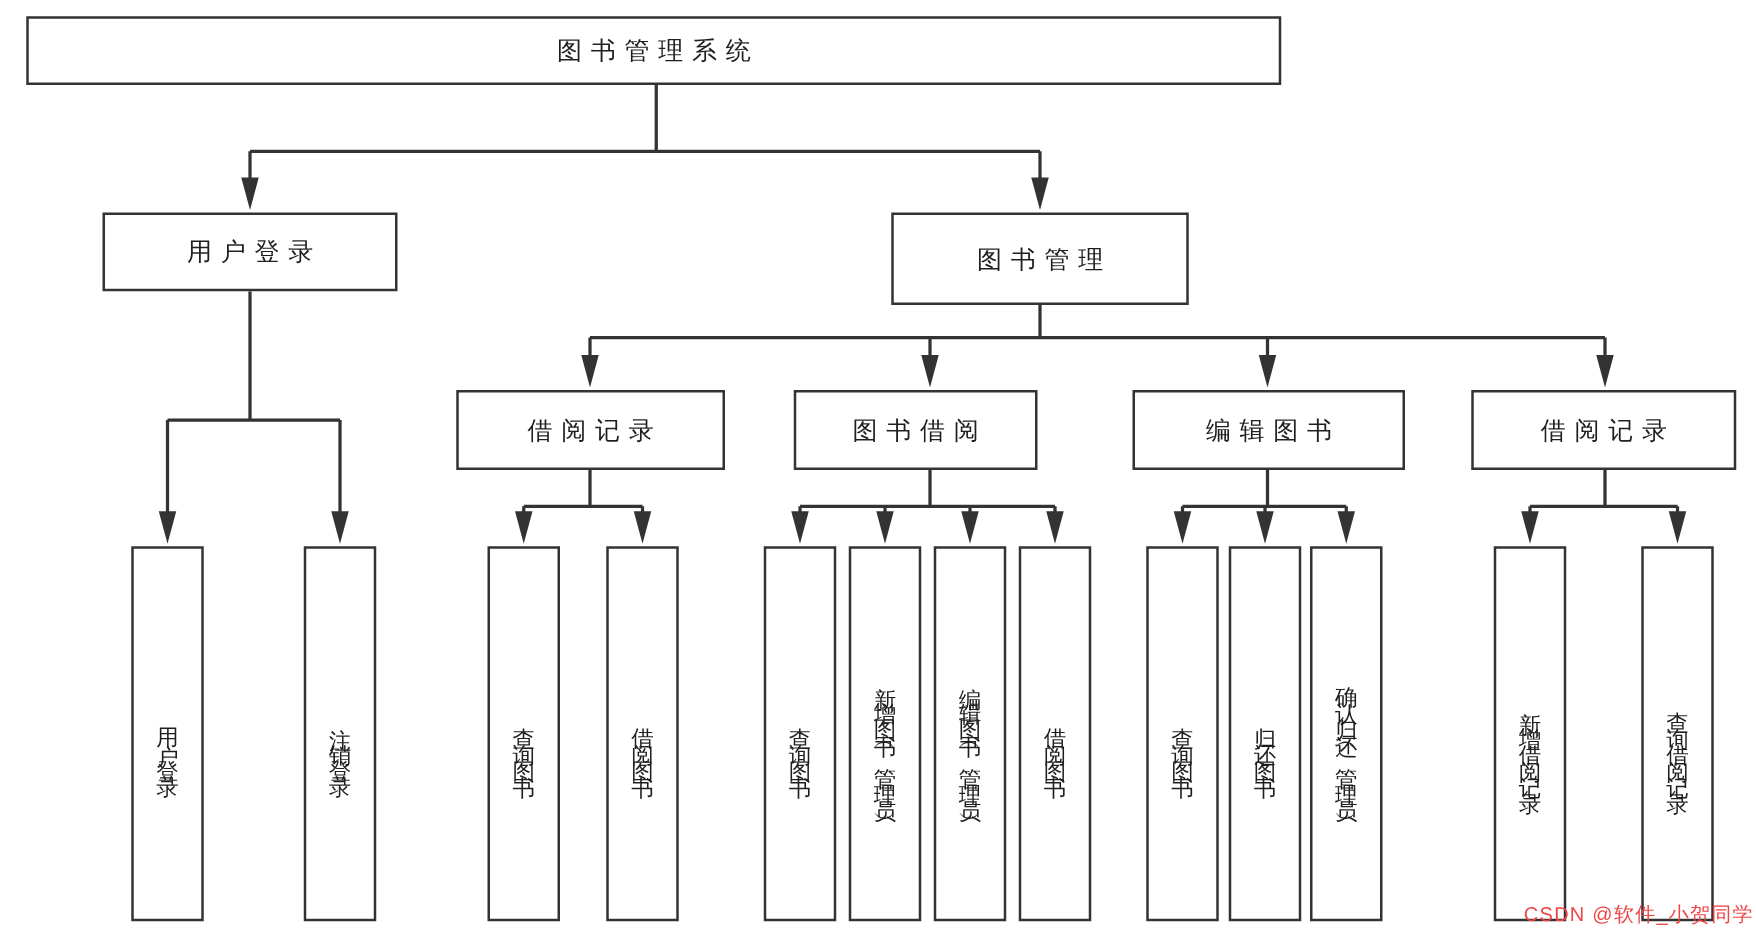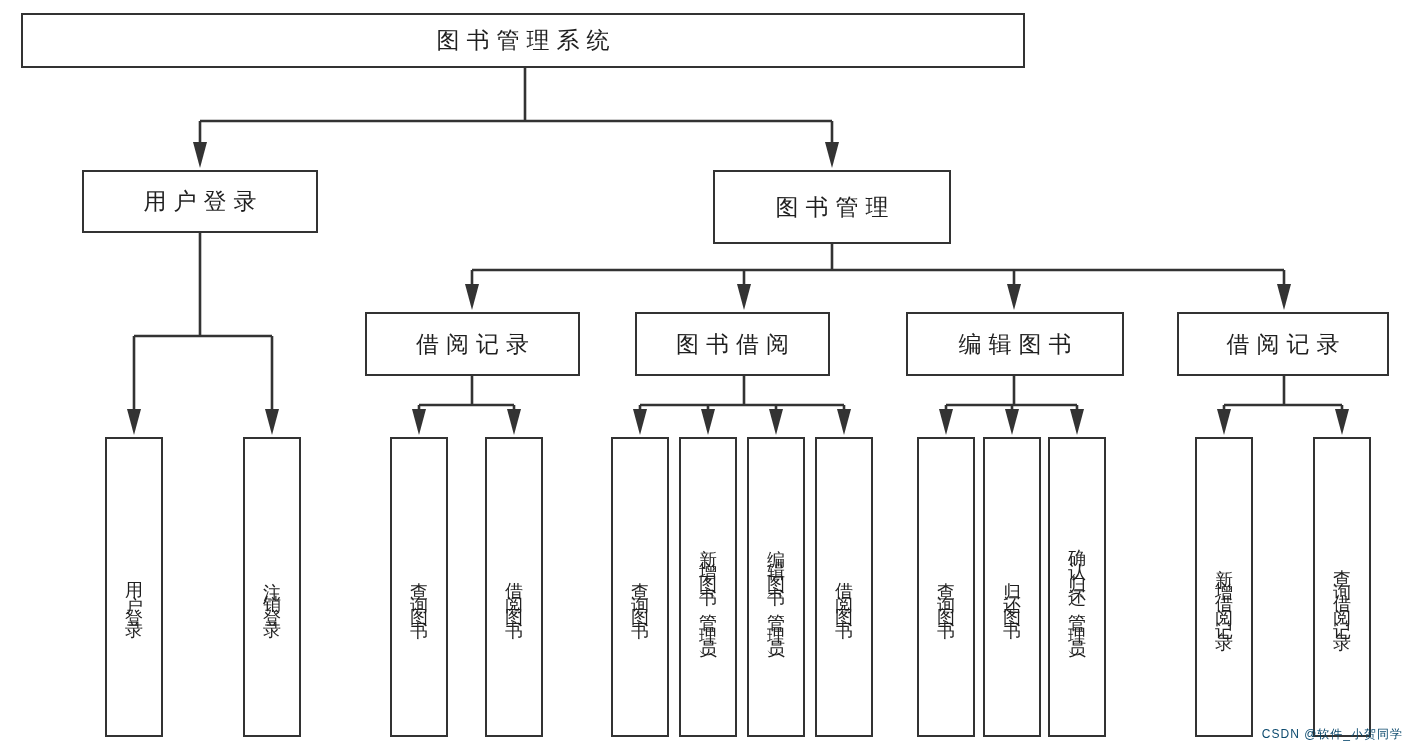--- a/index.html
+++ b/index.html
@@ -17,39 +17,39 @@
   .box{
     position:absolute;
     box-sizing:border-box;
     background:#ffffff;
     border:2.5px solid #333333;
     display:flex;align-items:center;justify-content:center;
     z-index:2;
   }
   .box.leaf{border-width:2px;}
   .h-label{
-    font-size:23px;
+    font-size:20px;
     letter-spacing:7px;
     padding-left:7px;
     white-space:nowrap;
     color:#1f1f1f;
   }
   .v-label{
     writing-mode:vertical-rl;
     font-size:18px;
     letter-spacing:13px;
     padding-top:13px;
     white-space:nowrap;
     color:#1f1f1f;
   }
   .watermark{
     position:absolute;
     right:2px;bottom:4px;
-    font-size:12px;
-    color:#0c4a6e;
+    font-size:16px;
+    color:#ef4444;
     letter-spacing:1px;
     white-space:nowrap;
     z-index:5;
   }
 </style>
 </head>
 <body>
 
 <div class="canvas">
 

